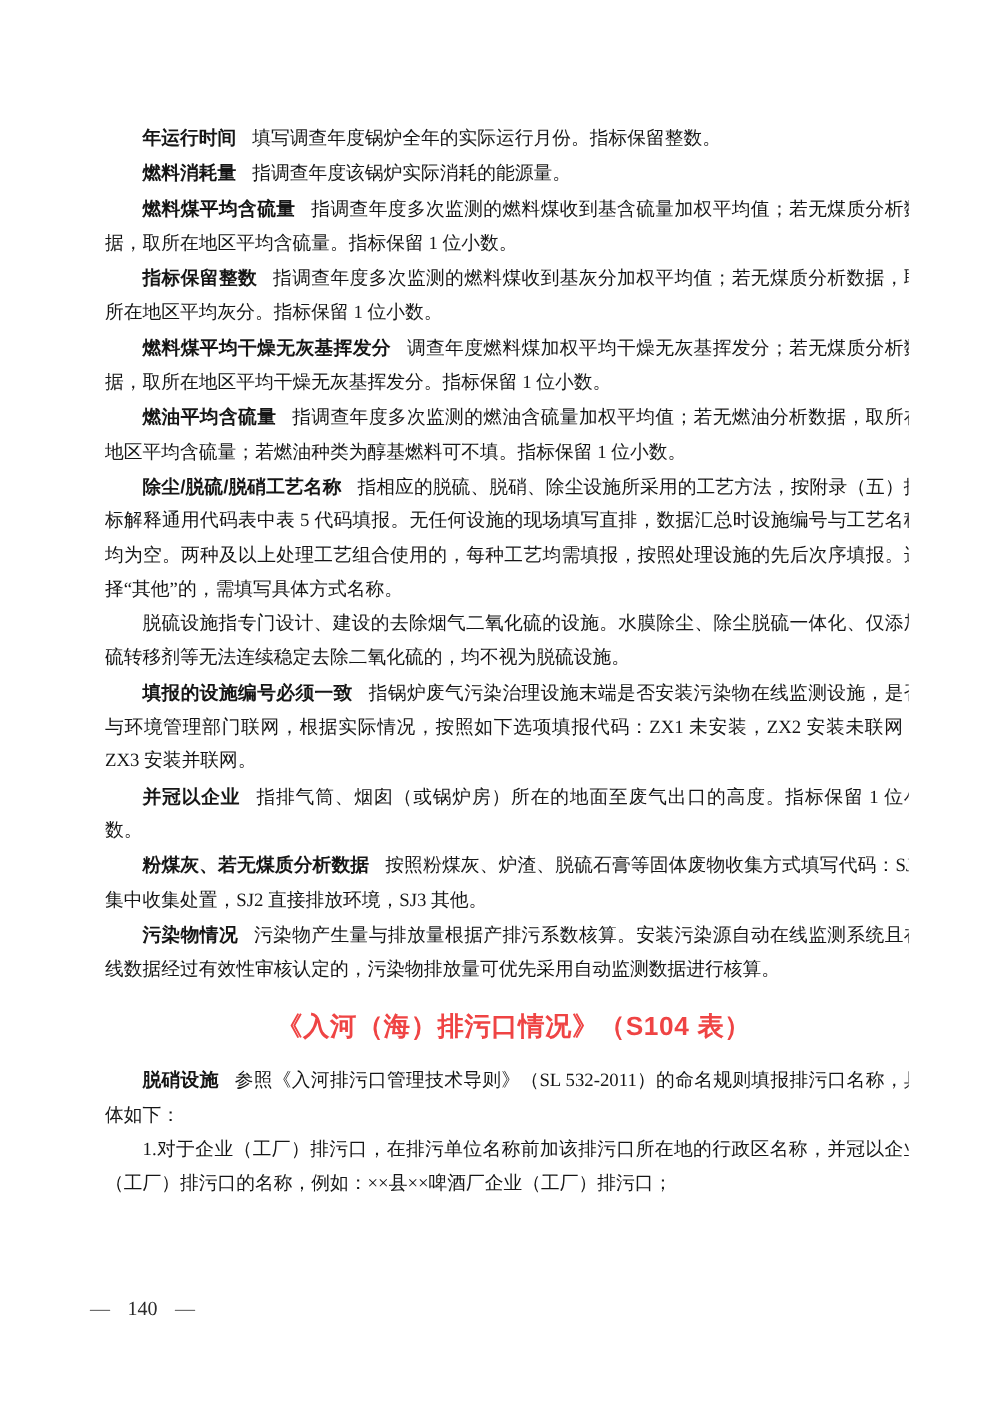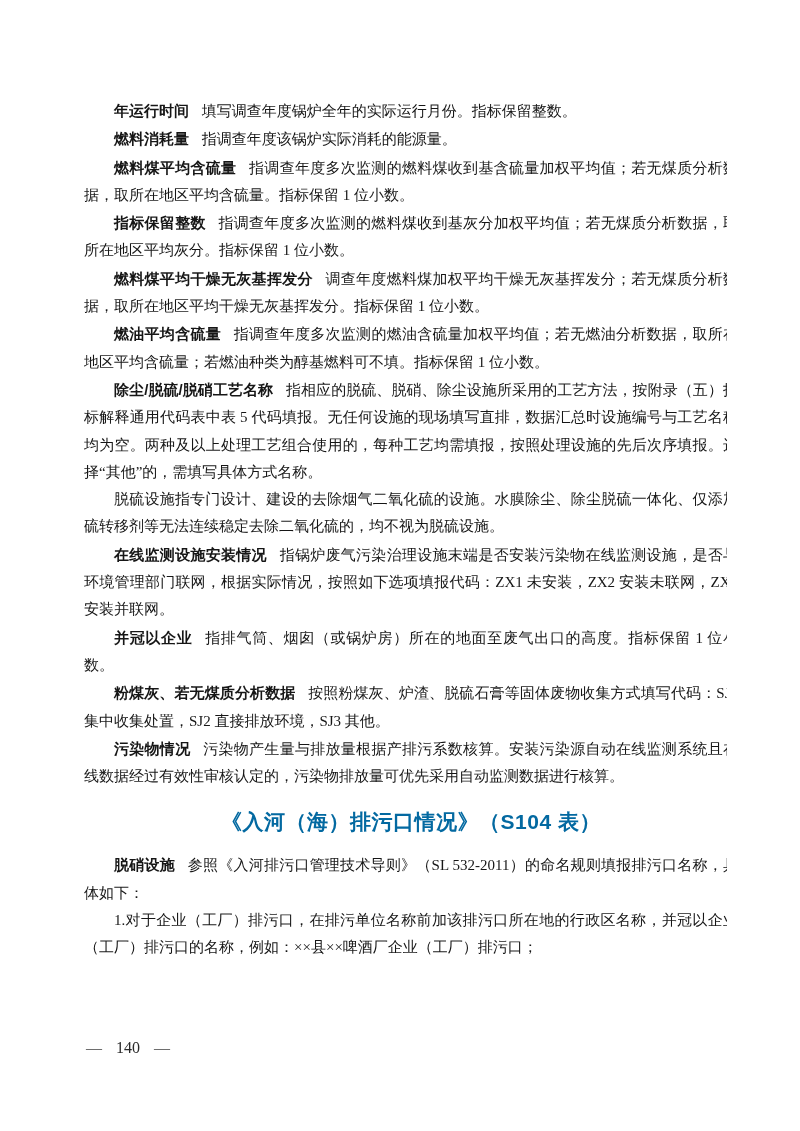--- a/index.html
+++ b/index.html
@@ -33,25 +33,25 @@
   }
   .term:empty { margin-right: 0; display: none; }
   h1.section-heading {
     font-size: 21px;
     font-weight: 700;
     text-align: center;
     margin: 17px 0 14px 0;
     line-height: 30px;
     letter-spacing: 0.5px;
     font-family: "Liberation Sans", "DejaVu Sans", sans-serif;
-    color: #0369a1;
+    color: #ef4444;
   }
   .footer {
     position: absolute;
-    left: 86px;
+    left: 72px;
     top: 1039px;
     font-size: 16px;
     color: #2b2b2b;
     font-family: "Liberation Serif", "DejaVu Serif", serif;
   }
   .footer .dash { color: #555555; letter-spacing: 0; }
   .footer .num { margin: 0 14px; }
 </style>
 </head>
 <body>
@@ -60,21 +60,21 @@
   <div class="content">
 
     <p class="para"><b class="term">年运行时间</b><span>填写调查年度锅炉全年的实际运行月份。指标保留整数。</span></p>
     <p class="para"><b class="term">燃料消耗量</b><span>指调查年度该锅炉实际消耗的能源量。</span></p>
     <p class="para"><b class="term">燃料煤平均含硫量</b><span>指调查年度多次监测的燃料煤收到基含硫量加权平均值；若无煤质分析数据，取所在地区平均含硫量。指标保留 1 位小数。</span></p>
     <p class="para"><b class="term">指标保留整数</b><span>指调查年度多次监测的燃料煤收到基灰分加权平均值；若无煤质分析数据，取所在地区平均灰分。指标保留 1 位小数。</span></p>
     <p class="para"><b class="term">燃料煤平均干燥无灰基挥发分</b><span>调查年度燃料煤加权平均干燥无灰基挥发分；若无煤质分析数据，取所在地区平均干燥无灰基挥发分。指标保留 1 位小数。</span></p>
     <p class="para"><b class="term">燃油平均含硫量</b><span>指调查年度多次监测的燃油含硫量加权平均值；若无燃油分析数据，取所在地区平均含硫量；若燃油种类为醇基燃料可不填。指标保留 1 位小数。</span></p>
     <p class="para"><b class="term">除尘/脱硫/脱硝工艺名称</b><span>指相应的脱硫、脱硝、除尘设施所采用的工艺方法，按附录（五）指标解释通用代码表中表 5 代码填报。无任何设施的现场填写直排，数据汇总时设施编号与工艺名称均为空。两种及以上处理工艺组合使用的，每种工艺均需填报，按照处理设施的先后次序填报。选择“其他”的，需填写具体方式名称。</span></p>
     <p class="para"><span>脱硫设施指专门设计、建设的去除烟气二氧化硫的设施。水膜除尘、除尘脱硫一体化、仅添加硫转移剂等无法连续稳定去除二氧化硫的，均不视为脱硫设施。</span></p>
-    <p class="para"><b class="term">在线监测设施安装情况</b><span>指锅炉废气污染治理设施末端是否安装污染物在线监测设施，是否与环境管理部门联网，根据实际情况，按照如下选项填报代码：ZX1 未安装，ZX2 安装未联网，ZX3 安装并联网。</span></p>
+    <p class="para"><b class="term">填报的设施编号必须一致</b><span>指锅炉废气污染治理设施末端是否安装污染物在线监测设施，是否与环境管理部门联网，根据实际情况，按照如下选项填报代码：ZX1 未安装，ZX2 安装未联网，ZX3 安装并联网。</span></p>
     <p class="para"><b class="term">并冠以企业</b><span>指排气筒、烟囱（或锅炉房）所在的地面至废气出口的高度。指标保留 1 位小数。</span></p>
     <p class="para"><b class="term">粉煤灰、若无煤质分析数据</b><span>按照粉煤灰、炉渣、脱硫石膏等固体废物收集方式填写代码：SJ1 集中收集处置，SJ2 直接排放环境，SJ3 其他。</span></p>
     <p class="para"><b class="term">污染物情况</b><span>污染物产生量与排放量根据产排污系数核算。安装污染源自动在线监测系统且在线数据经过有效性审核认定的，污染物排放量可优先采用自动监测数据进行核算。</span></p>
 
     <h1 class="section-heading">《入河（海）排污口情况》（S104 表）</h1>
 
     <p class="para"><b class="term">脱硝设施</b><span>参照《入河排污口管理技术导则》（SL 532-2011）的命名规则填报排污口名称，具体如下：</span></p>
     <p class="para"><span>1.对于企业（工厂）排污口，在排污单位名称前加该排污口所在地的行政区名称，并冠以企业（工厂）排污口的名称，例如：××县××啤酒厂企业（工厂）排污口；</span></p>
 
   </div>

